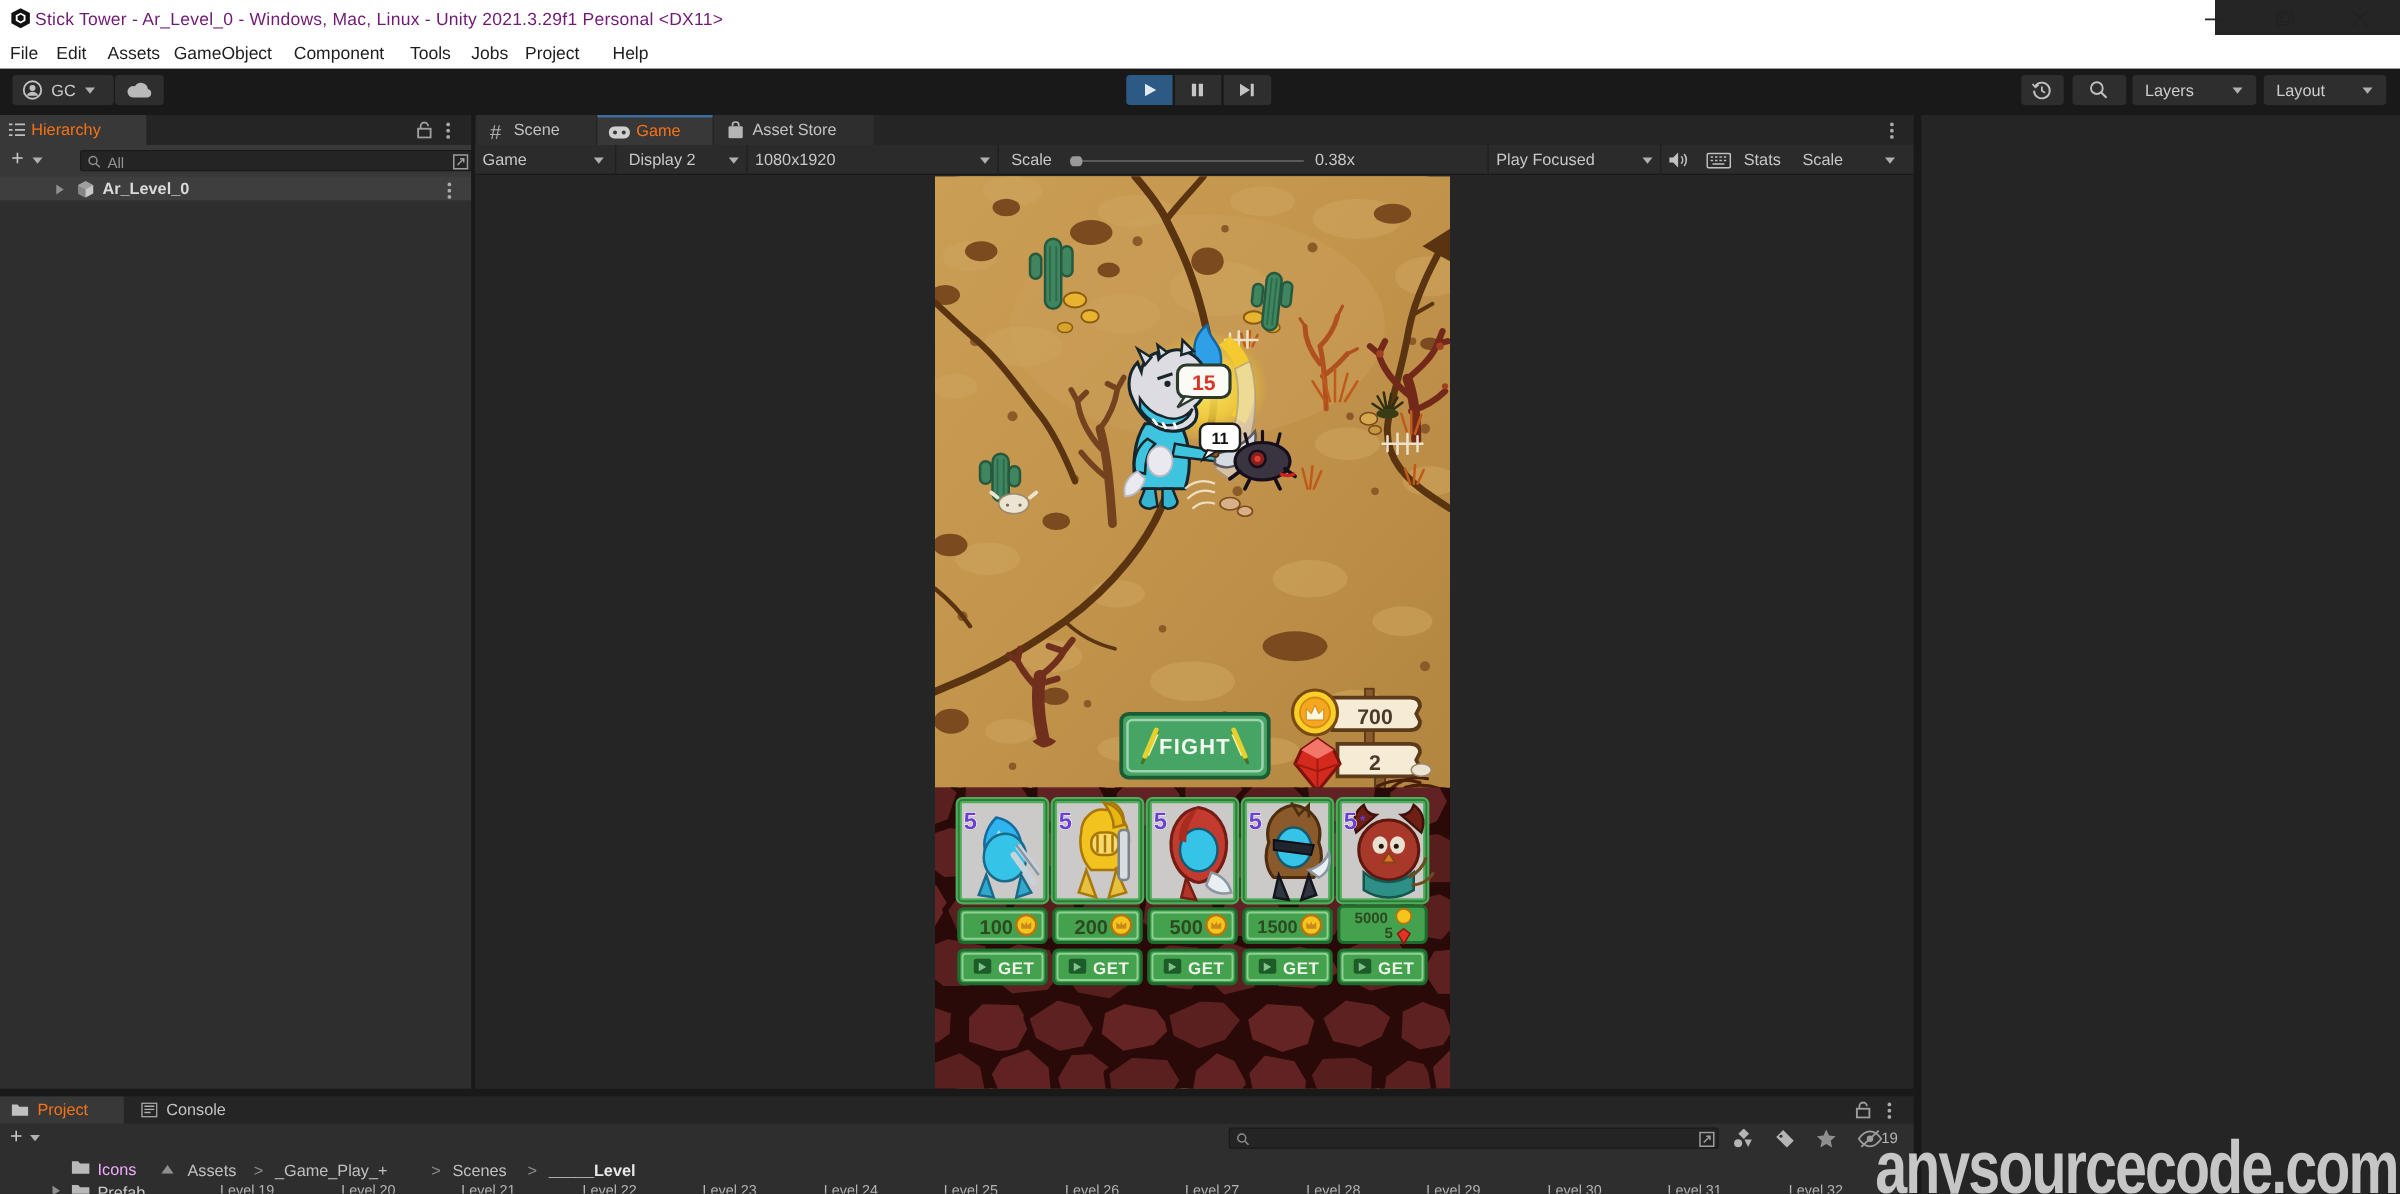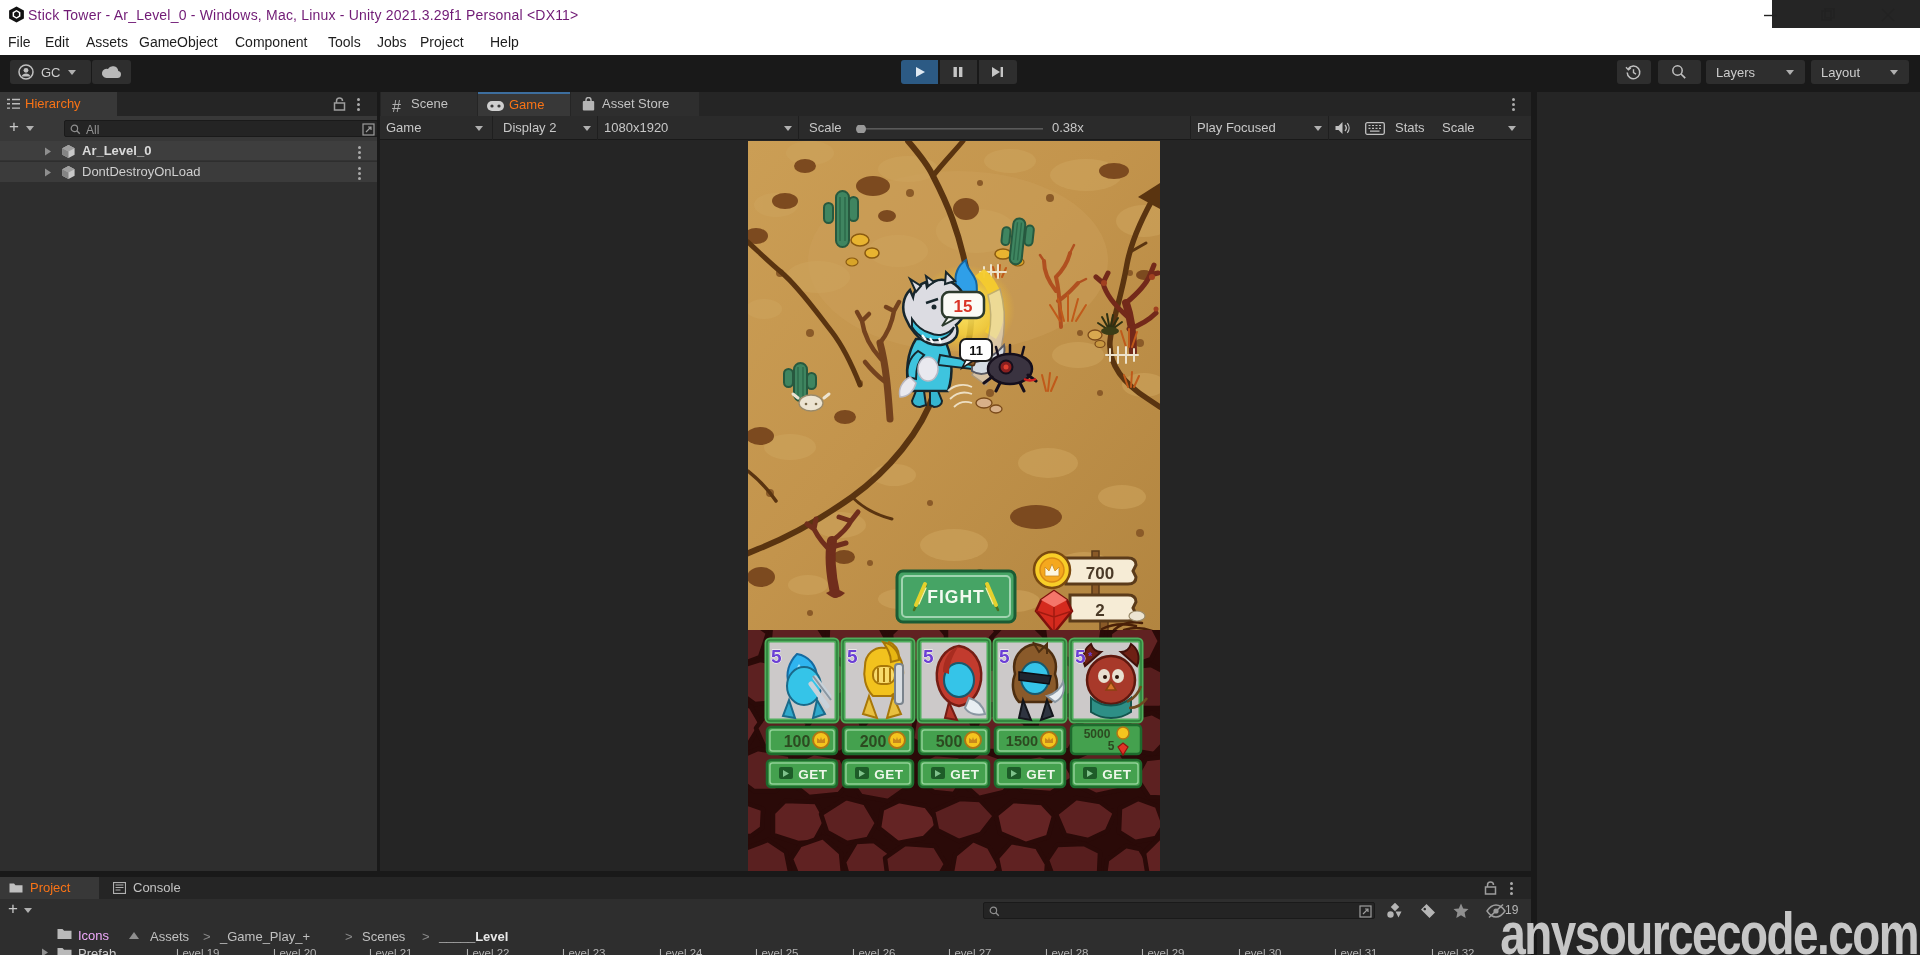--- a/index.html
+++ b/index.html
@@ -162,36 +162,20 @@
     <div class="hrow" style="top:49px;border-bottom:1px solid #333;">
       <svg style="position:absolute;left:44px;top:6px" width="8" height="9" viewBox="0 0 8 9">
           <path d="M1 0.5 L7 4.5 L1 8.5 Z" fill="#8f8f8f"></path>
         </svg>
       <svg style="position:absolute;left:61px;top:3px" width="15" height="15" viewBox="0 0 16 16">
         <polygon points="8,1 14.5,4.5 14.5,11.5 8,15 1.5,11.5 1.5,4.5" fill="#c8c8c8"></polygon>
         <polygon points="8,1 14.5,4.5 8,8 1.5,4.5" fill="#9f9f9f"></polygon>
         <polygon points="8,8 8,15 1.5,11.5 1.5,4.5" fill="#848484"></polygon>
       </svg>
       <span style="position:absolute;left:82px;font-weight:bold;">Ar_Level_0</span>
-      <div class="kebab" style="left:358px;top:5px">
-          <i></i>
-          <i></i>
-          <i></i>
-        </div>
-    </div>
-    <div class="hrow" style="top:70px;background:#3b3b3b;">
-      <svg style="position:absolute;left:44px;top:6px" width="8" height="9" viewBox="0 0 8 9">
-          <path d="M1 0.5 L7 4.5 L1 8.5 Z" fill="#8f8f8f"></path>
-        </svg>
-      <svg style="position:absolute;left:61px;top:3px" width="15" height="15" viewBox="0 0 16 16">
-        <polygon points="8,1 14.5,4.5 14.5,11.5 8,15 1.5,11.5 1.5,4.5" fill="#c8c8c8"></polygon>
-        <polygon points="8,1 14.5,4.5 8,8 1.5,4.5" fill="#9f9f9f"></polygon>
-        <polygon points="8,8 8,15 1.5,11.5 1.5,4.5" fill="#848484"></polygon>
-      </svg>
-      <span style="position:absolute;left:82px;color:#cfcfcf;">DontDestroyOnLoad</span>
       <div class="kebab" style="left:358px;top:5px">
           <i></i>
           <i></i>
           <i></i>
         </div>
     </div>
   </div>
 
   <div class="abs center">
     <div class="tabbar">

